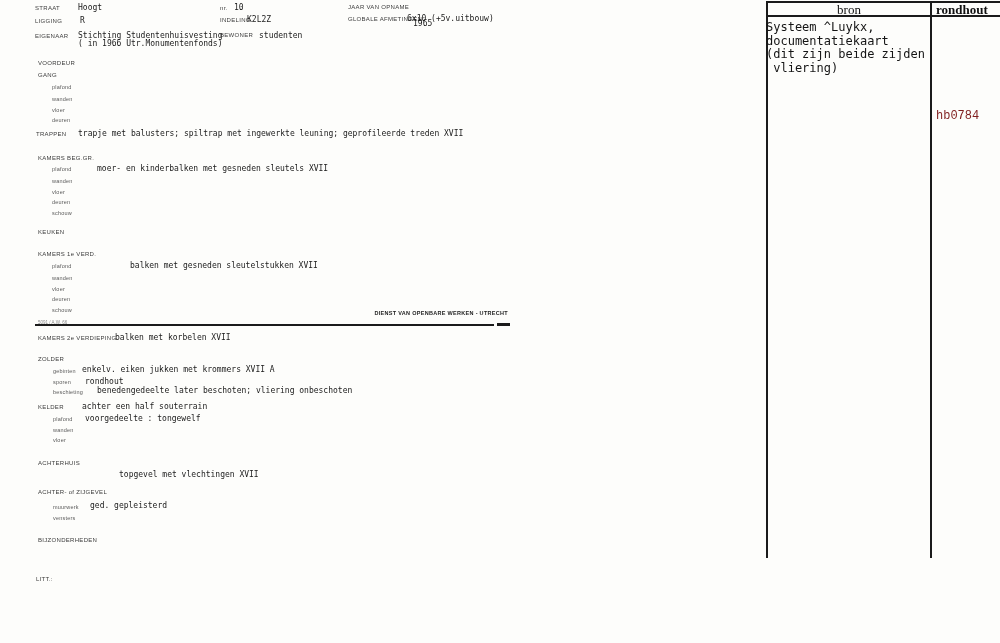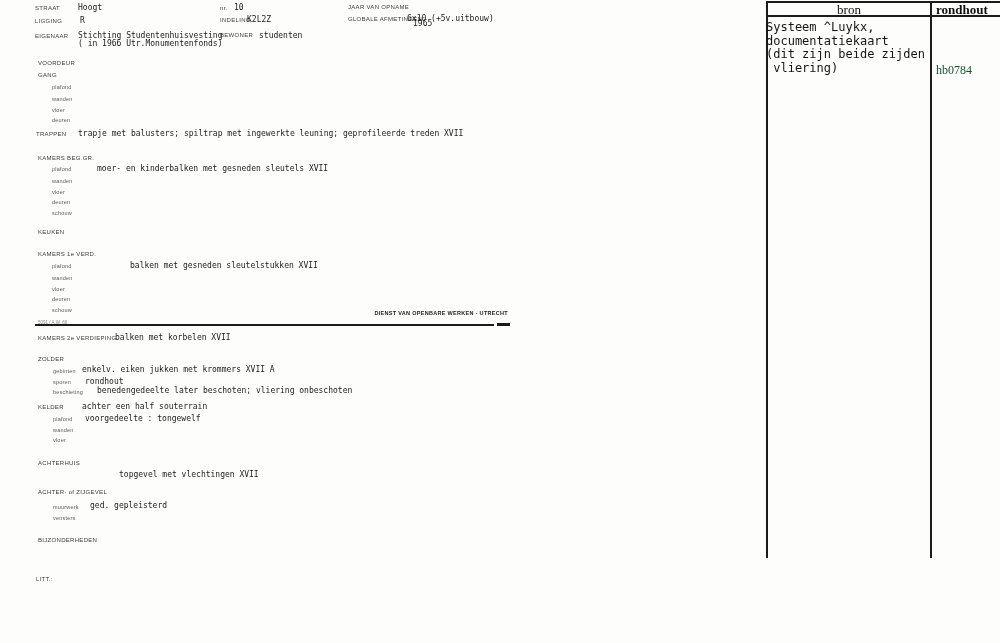--- a/index.html
+++ b/index.html
@@ -33,22 +33,22 @@
   .thead {
     position:absolute; font-family:Liberation Serif, serif;
     font-size:13px; color:#101010; white-space:nowrap;
   }
   .bron-block { position:absolute; left:766px; top:21px; width:166px; }
   .bron-line {
     font-family:"DejaVu Sans Mono",monospace; font-size:12px;
     color:#151515; line-height:13.5px; white-space:pre;
   }
   .verwerkt-val {
-    position:absolute; font-family:Liberation Serif, serif;
-    font-size:12px; color:#14532d; white-space:nowrap;
+    position:absolute; font-family:Liberation Mono, monospace;
+    font-size:12px; color:#7f1d1d; white-space:nowrap;margin-top:46px;
   }
 </style>
 </head>
 <body>
 
 <div class="page">
 
   <span class="lbl" style="left:35px;top:5px">STRAAT</span>
   <span class="val" style="left:78px;top:3px">Hoogt</span>
   <span class="lbl" style="left:220px;top:5px">nr.</span>

